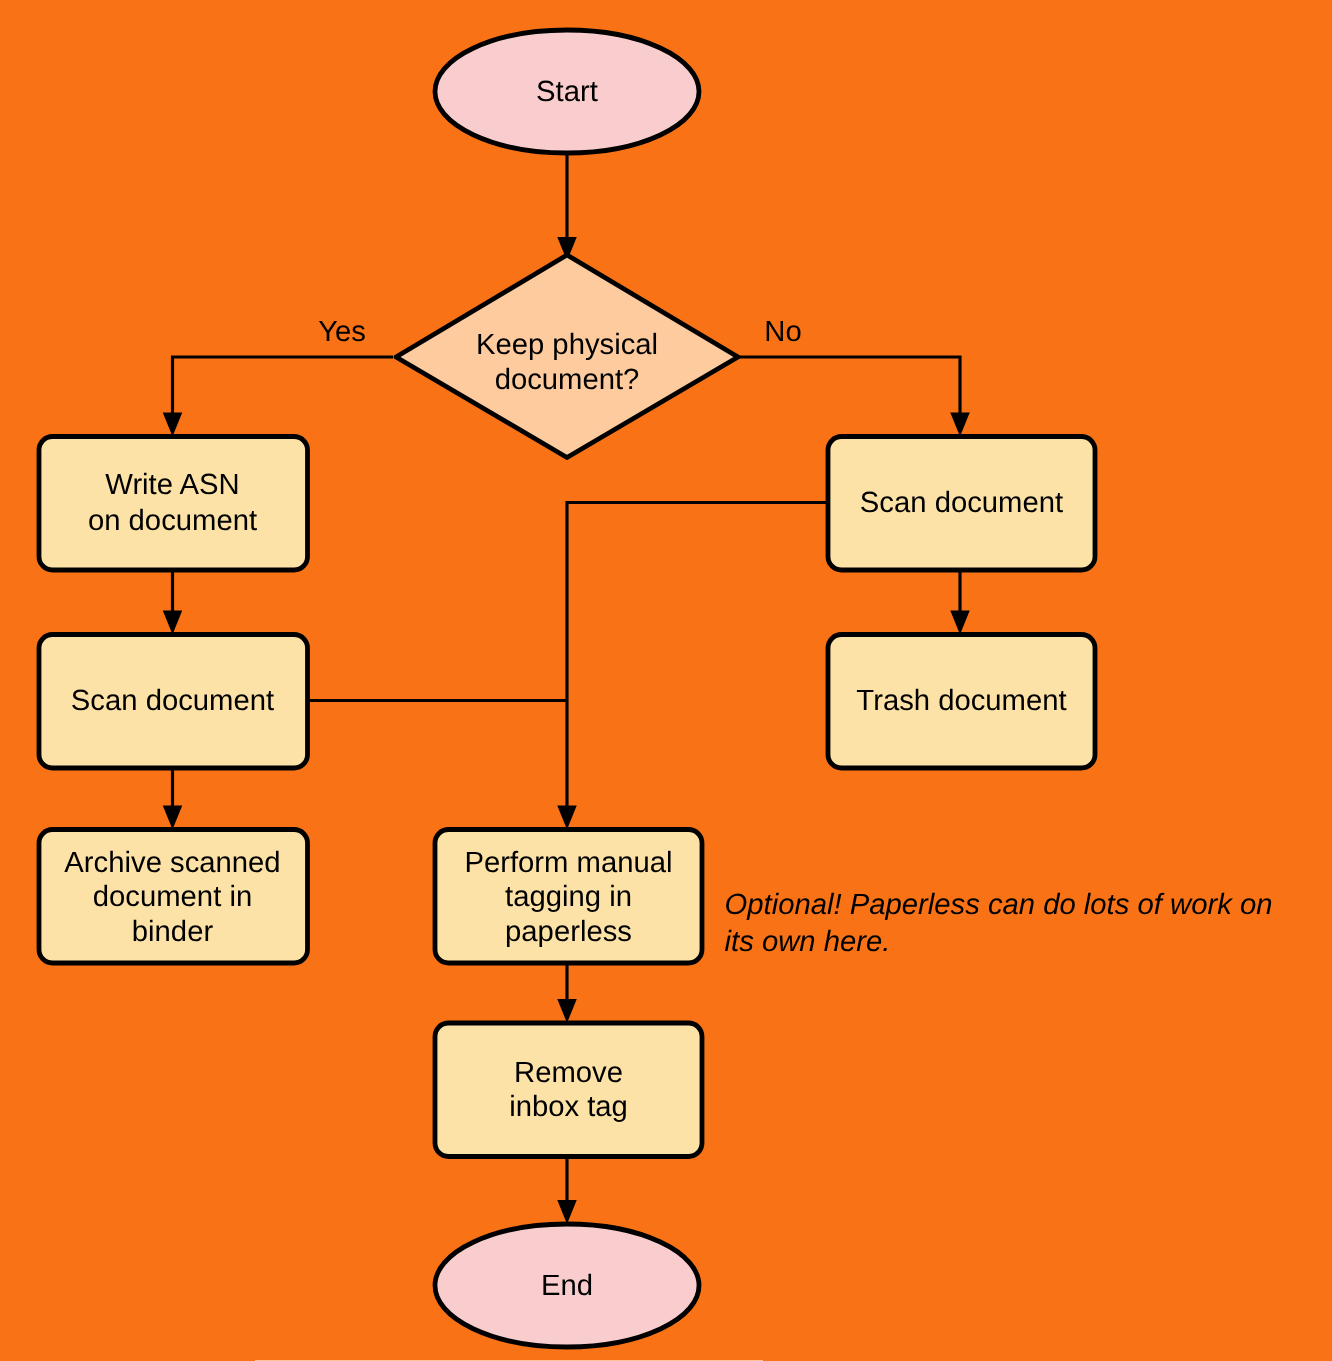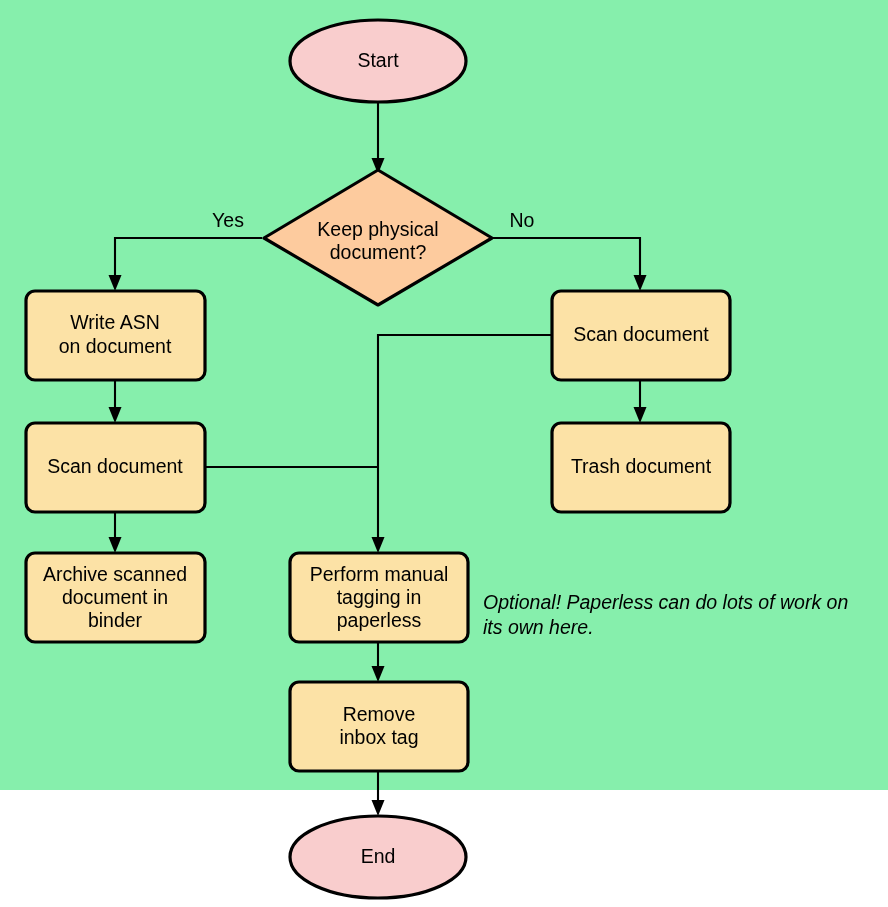--- a/index.html
+++ b/index.html
@@ -9,22 +9,22 @@
   }
   body {
     width: 888px;
     height: 907px;
     font-family: "Liberation Sans", sans-serif;
     overflow: hidden;
   }
   #flowchart-root {
     position: relative;
     width: 888px;
-    height: 790px;
-    background: #86efac;
+    height: 907px;
+    background: #f97316;
   }
   svg.chart-canvas {
     display: block;
     width: 888px;
     height: 907px;
   }
   .node-shape {
     stroke: #000000;
     stroke-width: 3.2;
     stroke-linejoin: round;

